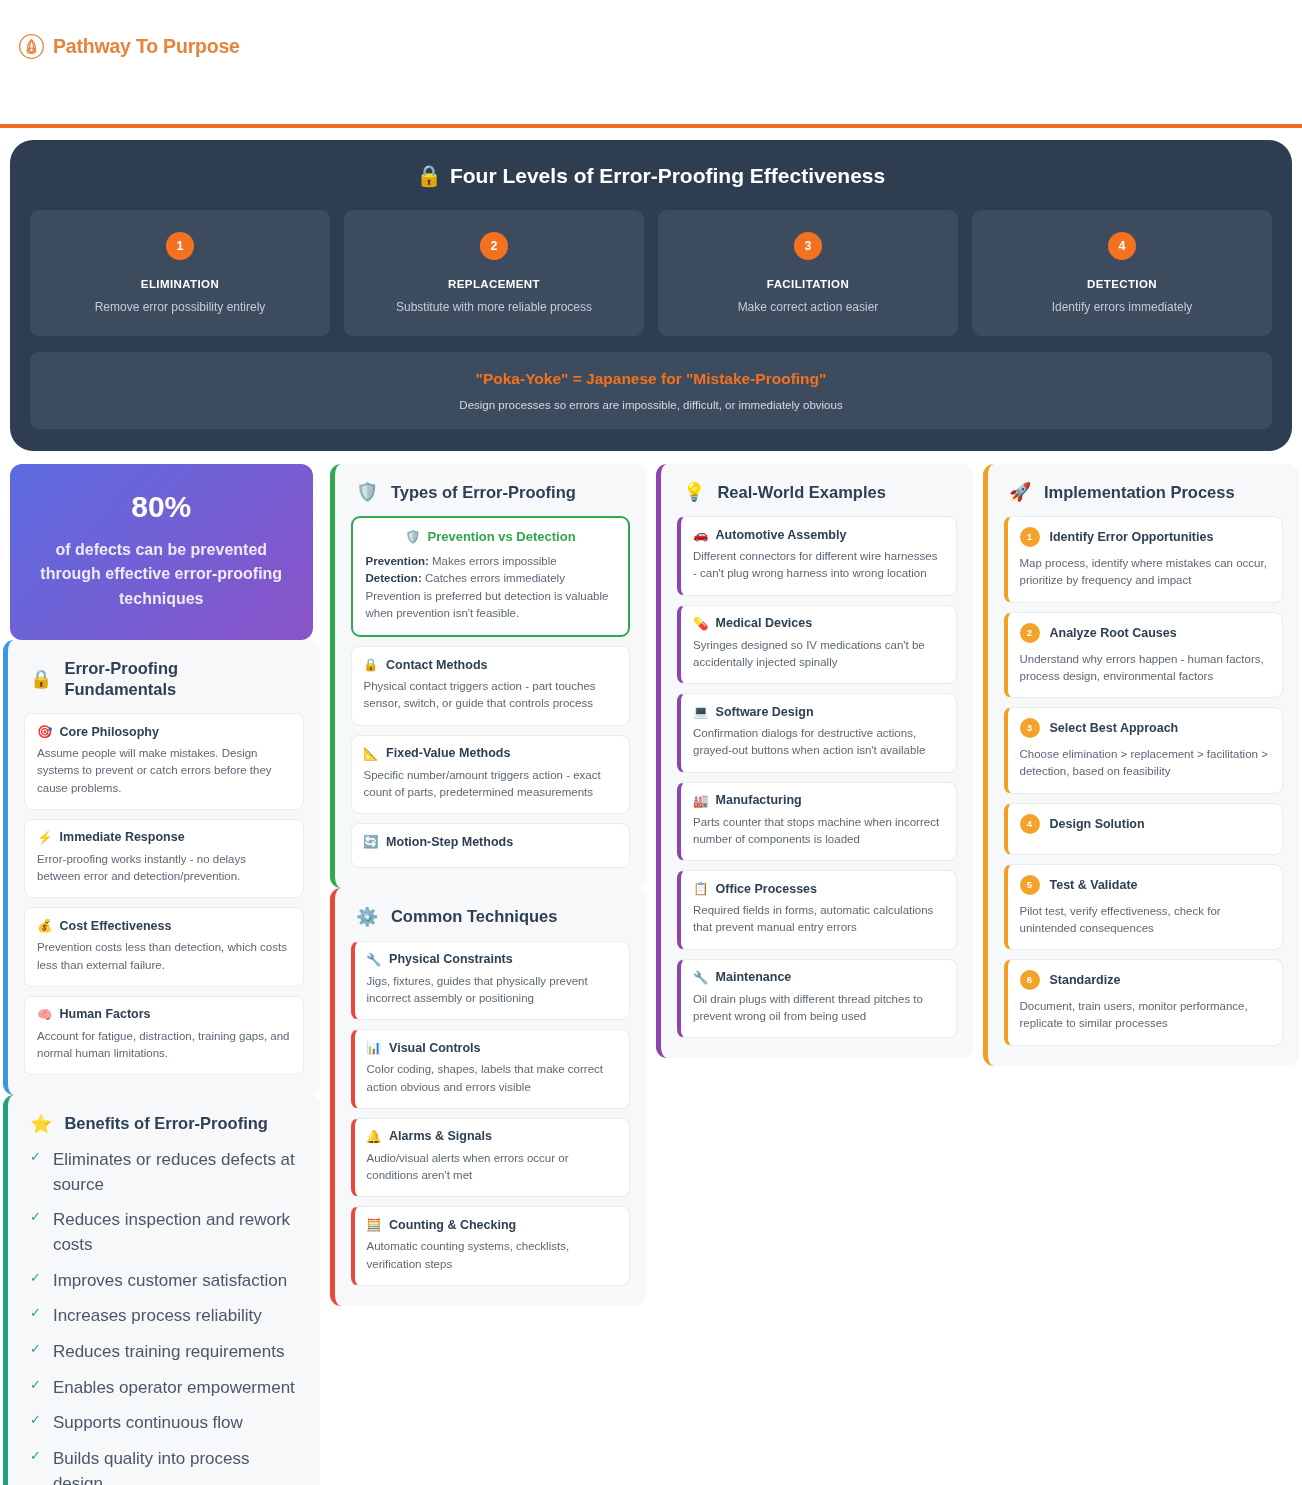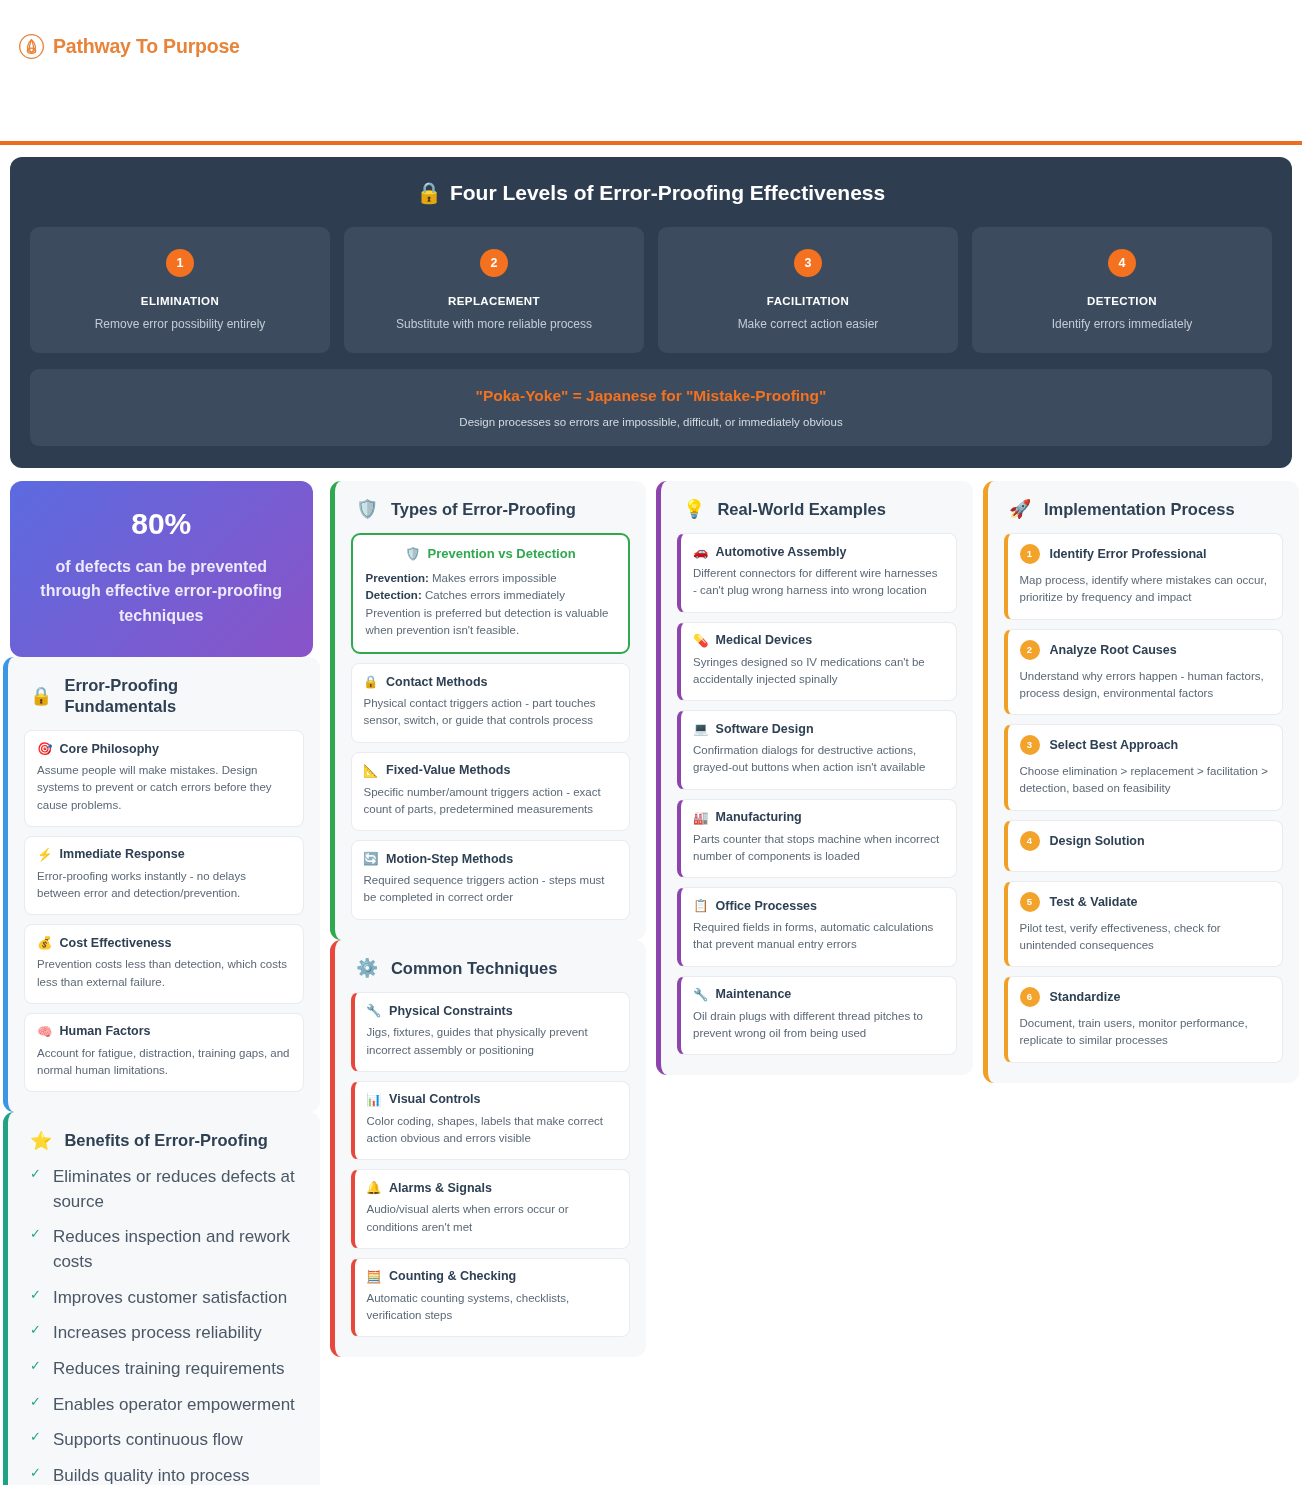--- a/index.html
+++ b/index.html
@@ -13,21 +13,21 @@
     width: 1302px;
     min-height: 1485px;
     background: #ffffff;
     position: relative;
     overflow: hidden;
   }
 
   
   .header {
     position: relative;
-    height: 145px;
+    height: 128px;
     border-bottom: 4px solid #ED6C20;
   }
   .brand {
     position: absolute;
     left: 18px; top: 33px;
     display: flex; align-items: center; gap: 8px;
   }
   .brand-mark { width: 27px; height: 27px; flex: 0 0 27px; }
   .brand-name {
     font-size: 19.5px;
@@ -46,21 +46,21 @@
     margin-top: 12px;
     font-size: 14.5px;
     font-weight: 700;
     color: #ED6C20;
   }
 
   
   .hero {
     margin: 12px 10px 0 10px;
     background: #2E3E50;
-    border-radius: 12px;
+    border-radius: 23px;
     padding: 24px 20px 22px 20px;
   }
   .hero-title {
     text-align: center;
     color: #ffffff;
     font-size: 21px;
     font-weight: 700;
     margin-bottom: 22px;
   }
   .hero-title .em { margin-right: 7px; }
@@ -428,21 +428,20 @@
             <span class="em">📐</span>
             <span>Fixed-Value Methods</span>
           </div>
           <div class="item-desc">Specific number/amount triggers action - exact count of parts, predetermined measurements</div>
         </div>
         <div class="item">
           <div class="item-title">
             <span class="em">🔄</span>
             <span>Motion-Step Methods</span>
           </div>
-          <div class="item-desc">Required sequence triggers action - steps must be completed in correct order</div>
         </div>
       </div>
 
       <div class="panel red">
         <div class="panel-head">
           <span class="em">⚙️</span>
           <span class="panel-title">Common Techniques</span>
         </div>
         <div class="item accent red">
           <div class="item-title">
@@ -528,21 +527,21 @@
 
     <div class="col">
       <div class="panel amber">
         <div class="panel-head">
           <span class="em">🚀</span>
           <span class="panel-title">Implementation Process</span>
         </div>
         <div class="item accent amber">
           <div class="step-title">
             <span class="step-num">1</span>
-            <span class="step-name">Identify Error Professional</span>
+            <span class="step-name">Identify Error Opportunities</span>
           </div>
           <div class="item-desc">Map process, identify where mistakes can occur, prioritize by frequency and impact</div>
         </div>
         <div class="item accent amber">
           <div class="step-title">
             <span class="step-num">2</span>
             <span class="step-name">Analyze Root Causes</span>
           </div>
           <div class="item-desc">Understand why errors happen - human factors, process design, environmental factors</div>
         </div>

